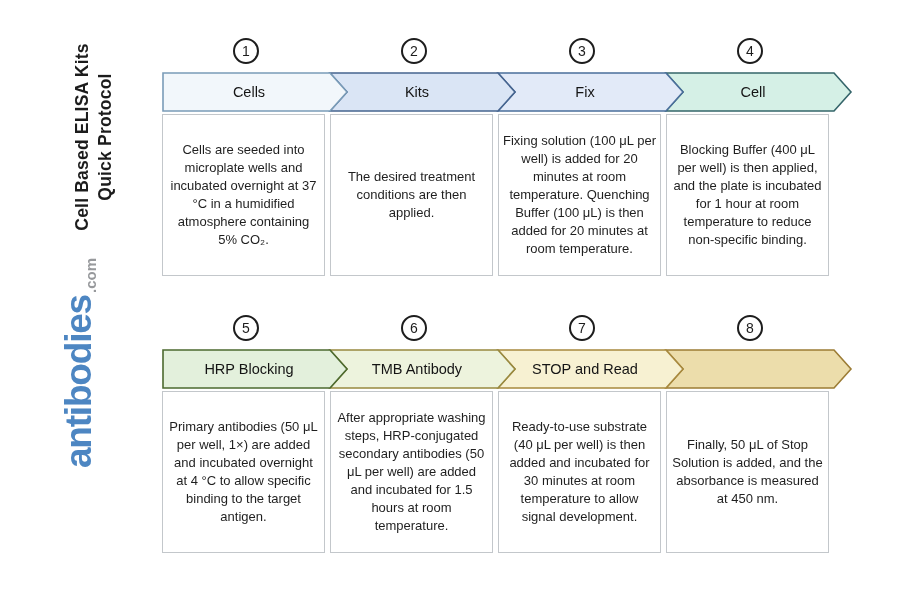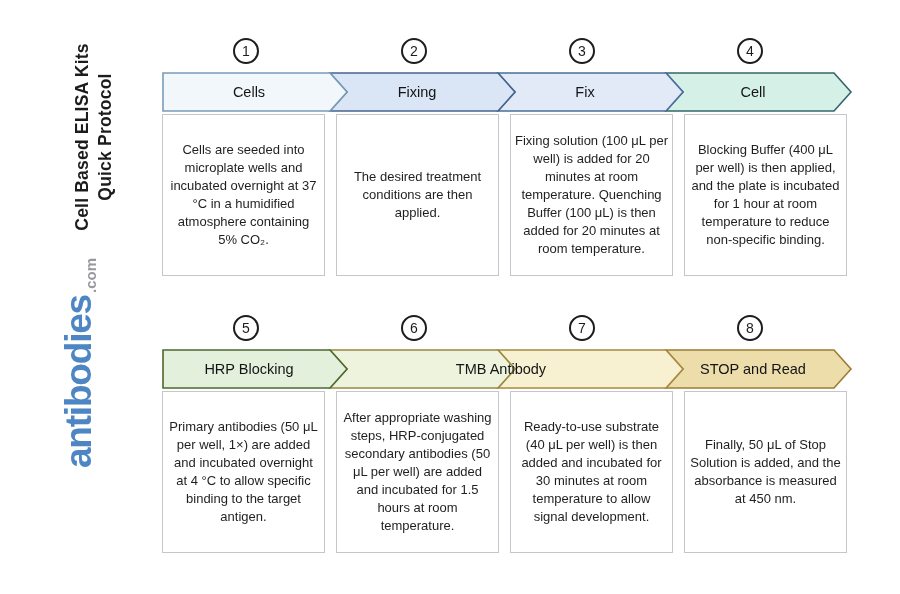--- a/index.html
+++ b/index.html
@@ -31,27 +31,27 @@
   .circles-row { position:absolute; top:0; left:0; width:672px; display:flex; }
   .circle-cell { width:168px; display:flex; justify-content:center; }
   .num-circle {
     width:26px; height:26px; border:2px solid #1d1d1d; border-radius:50%;
     background:#fff; display:flex; align-items:center; justify-content:center;
     font-size:14px; font-weight:500; color:#1d1d1d; box-sizing:border-box;
   }
 
   .arrows-svg { position:absolute; top:34px; left:0; overflow:visible; }
 
-  .arrow-labels { position:absolute; top:34px; left:0; width:672px; height:40px; display:flex;justify-content:space-between; }
+  .arrow-labels { position:absolute; top:34px; left:0; width:672px; height:40px; display:flex; }
   .arrow-label {
     width:168px; height:40px; display:flex; align-items:center; justify-content:center;
     font-size:14.5px; color:#141414; padding-left:6px; box-sizing:border-box;
   }
 
-  .boxes-row { position:absolute; top:76px; left:0; display:flex; gap:11px; }
+  .boxes-row { position:absolute; top:76px; left:0; display:flex; gap:5px; }
   .desc-box {
     width:163px; height:162px; box-sizing:border-box; background:#ffffff;
     border:1px solid #c3c7cb; display:flex; align-items:center; justify-content:center;
     padding:6px 4px;
   }
   .desc-box p {
     margin:0; text-align:center; font-size:13px; line-height:1.38; color:#1f1f1f;
   }
 </style>
 </head>
@@ -88,21 +88,21 @@
 
     <svg class="arrows-svg" width="691" height="40" viewBox="0 0 691 40">
       <polygon stroke-width="1.6" stroke-linejoin="miter" points="504,1 672,1 689,20 672,39 504,39 521,20" fill="#d5f0e6" stroke="#35656a"></polygon>
       <polygon stroke-width="1.6" stroke-linejoin="miter" points="336,1 504,1 521,20 504,39 336,39 353,20" fill="#e2eaf8" stroke="#4a6f9b"></polygon>
       <polygon stroke-width="1.6" stroke-linejoin="miter" points="168,1 336,1 353,20 336,39 168,39 185,20" fill="#dae5f5" stroke="#46648f"></polygon>
       <polygon stroke-width="1.6" stroke-linejoin="miter" points="1,1 168,1 185,20 168,39 1,39" fill="#f2f7fb" stroke="#7a9cb8"></polygon>
     </svg>
 
     <div class="arrow-labels">
       <div class="arrow-label">Cells</div>
-      <div class="arrow-label">Fixing</div>
+      <div class="arrow-label">Kits</div>
       <div class="arrow-label">Fix</div>
       <div class="arrow-label">Cell</div>
     </div>
 
     <div class="boxes-row">
       <div class="desc-box">
           <p>Cells are seeded into microplate wells and incubated overnight at 37 °C in a humidified atmosphere containing 5% CO₂.</p>
         </div>
       <div class="desc-box">
           <p>The desired treatment conditions are then applied.</p>

